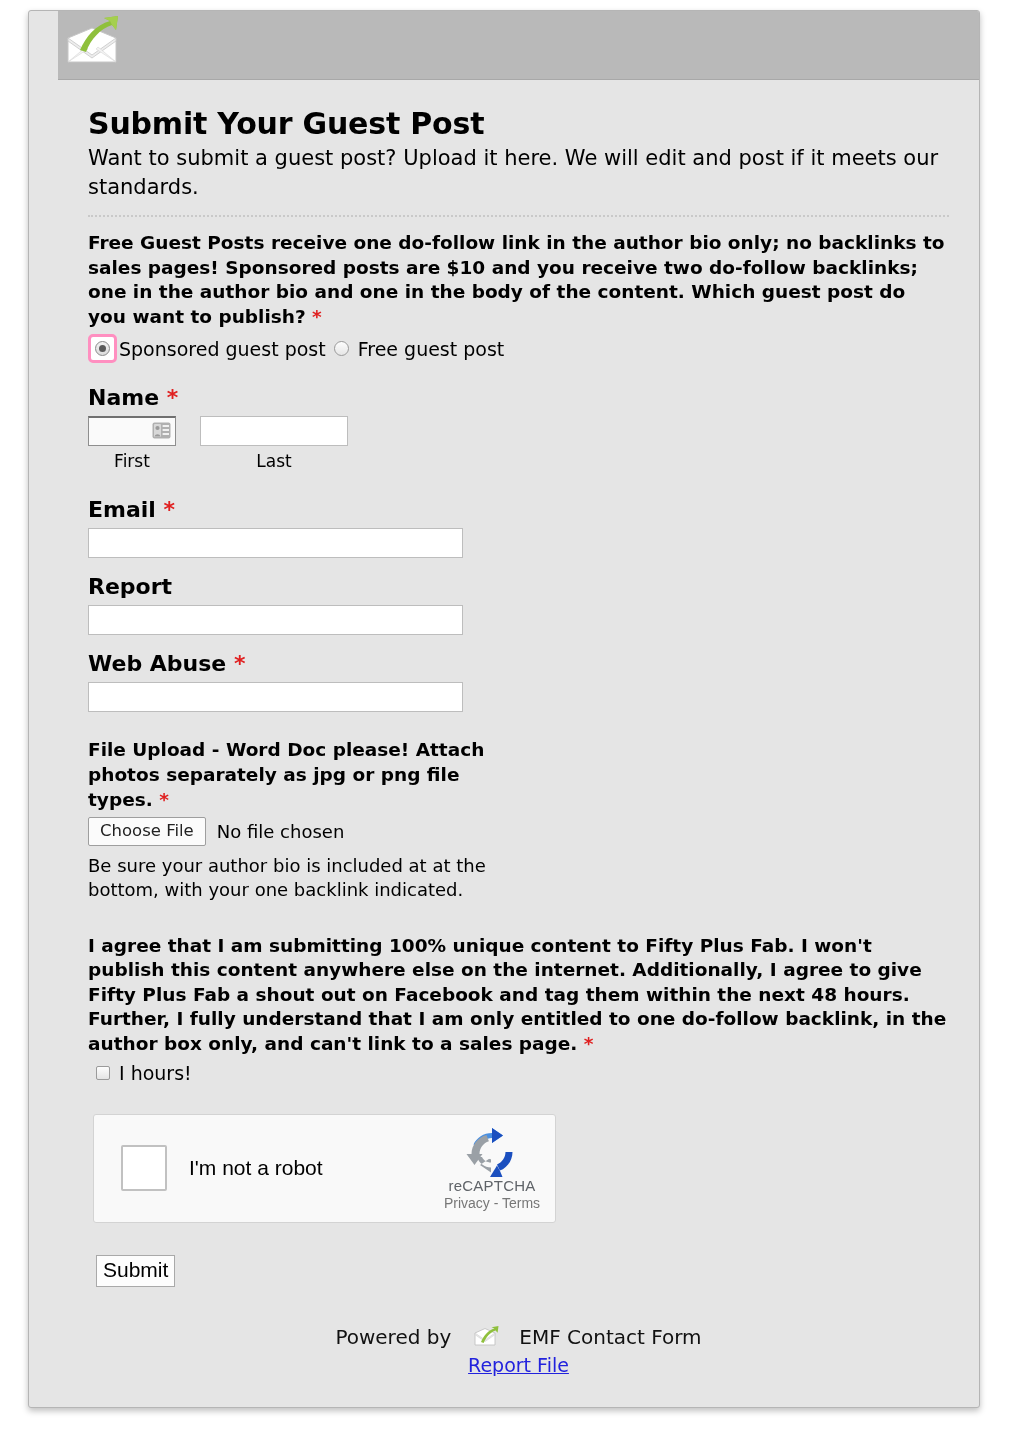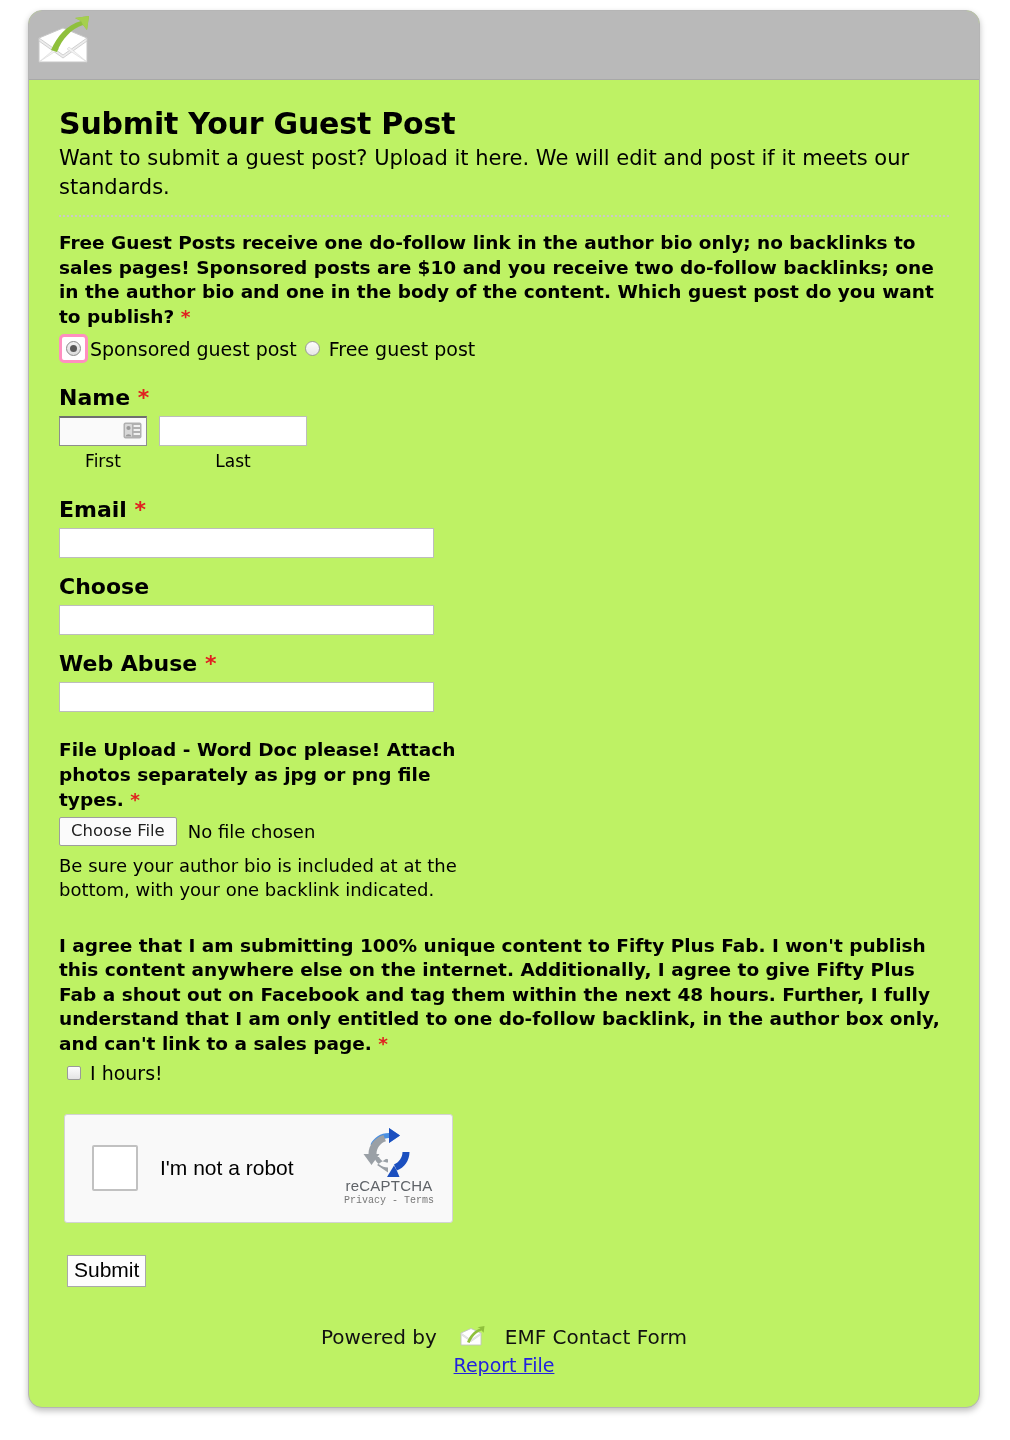--- a/index.html
+++ b/index.html
@@ -21,26 +21,27 @@
     overflow: hidden;
   }
 
   
   .card {
     position: absolute;
     left: 28px;
     top: 10px;
     width: 952px;
     height: 1398px;
-    background: #bef264;
+    background: #e5e5e5;
     border: 1px solid #b5b5b5;
-    border-radius: 14px;
+    border-radius: 3px;
     box-shadow: 0 3px 6px rgba(0,0,0,0.25);
     box-sizing: border-box;
     overflow: hidden;
+    padding-left: 29px;
   }
 
   .card-header {
     position: relative;
     height: 68px;
     background: #b9b9b9;
     border-bottom: 1px solid #a8a8a8;
   }
 
   
@@ -155,21 +156,21 @@
     background: #fff;
     font-family: inherit;
     font-size: 15px;
     padding: 2px 6px;
     outline: none;
   }
   .txt.wide { width: 375px; }
   .name-row {
     display: flex;
     align-items: flex-start;
-    gap: 12px;
+    gap: 24px;
   }
   .name-col { display: flex; flex-direction: column; }
   .name-first-wrap {
     position: relative;
     width: 88px;
   }
   .txt.first-name {
     width: 88px;
     border: 1px solid #8e8e8e;
     border-top: 2px solid #6f6f6f;
@@ -240,21 +241,21 @@
     background: linear-gradient(#fdfdfd,#e4e4e4);
     box-sizing: border-box;
     margin-right: 9px;
     flex: none;
   }
   .check-label { font-size: 19px; color: #000; }
 
   
   .recaptcha {
     box-sizing: border-box;
-    width: 389px;
+    width: 463px;
     height: 109px;
     background: #f9f9f9;
     border: 1px solid #d3d3d3;
     border-radius: 3px;
     margin: 30px 0 0 5px;
     display: flex;
     align-items: center;
     position: relative;
   }
   .rc-box {
@@ -281,22 +282,22 @@
   }
   .rc-logo { width: 52px; height: 52px; margin: 0 auto; display: block; }
   .rc-name {
     font-family: "Liberation Sans", sans-serif;
     font-size: 15px;
     color: #5f6368;
     letter-spacing: 0.2px;
     margin-top: -2px;
   }
   .rc-legal {
-    font-family: Liberation Mono, monospace;
-    font-size: 10px;
+    font-family: Liberation Sans, sans-serif;
+    font-size: 14px;
     color: #777;
     margin-top: 1px;
   }
 
   
   .submit-btn {
     font-family: "Liberation Sans", sans-serif;
     font-size: 21px;
     color: #000;
     background: #fdfdfd;
@@ -405,21 +406,21 @@
       </div>
 
       
       <div class="field-block">
         <div class="field-label"><span>Email</span> <span class="req">*</span></div>
         <input class="txt wide" type="text" value="" style="">
       </div>
 
       
       <div class="field-block">
-        <div class="field-label">Choose</div>
+        <div class="field-label">Report</div>
         <input class="txt wide" type="text" value="" style="">
       </div>
 
       
       <div class="field-block gap">
         <div class="field-label"><span>Web Abuse</span> <span class="req">*</span></div>
         <input class="txt wide" type="text" value="" style="">
       </div>
 
       

